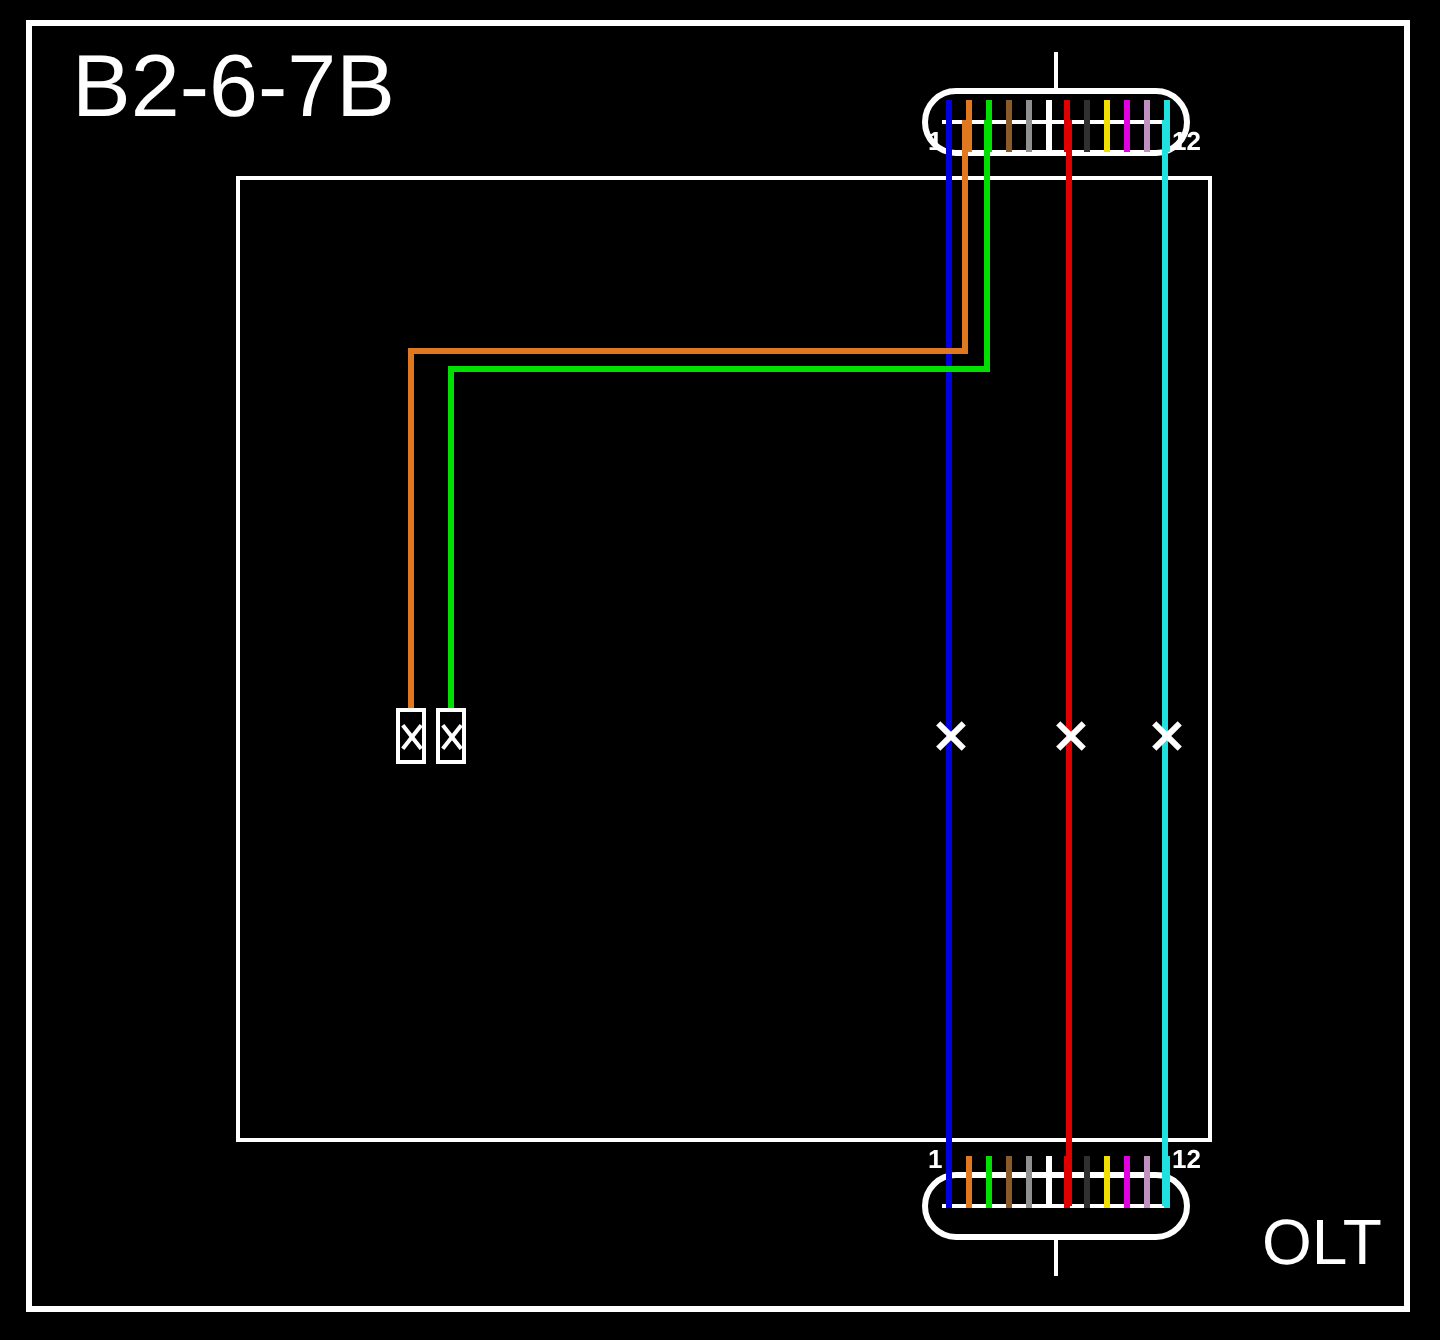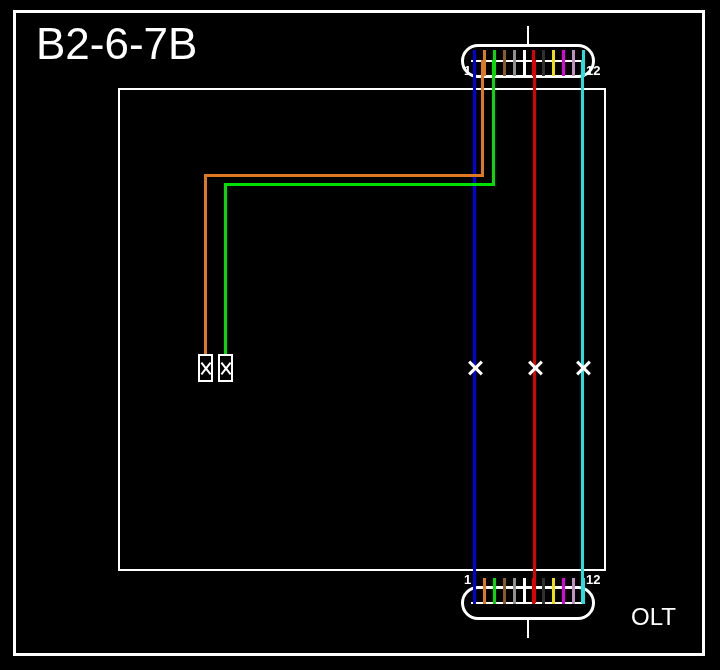--- a/index.html
+++ b/index.html
@@ -45,21 +45,21 @@
     line-height: 1;
     letter-spacing: 0px;
     white-space: nowrap;
   }
   
   #olt-label {
     position: absolute;
     left: 631px;
     top: 605px;
     color: #ffffff;
-    font-size: 24px;
+    font-size: 32px;
     line-height: 1;
     white-space: nowrap;
   }
   
   .connector {
     position: absolute;
     box-sizing: border-box;
   }
   .connector-body {
     position: absolute;

